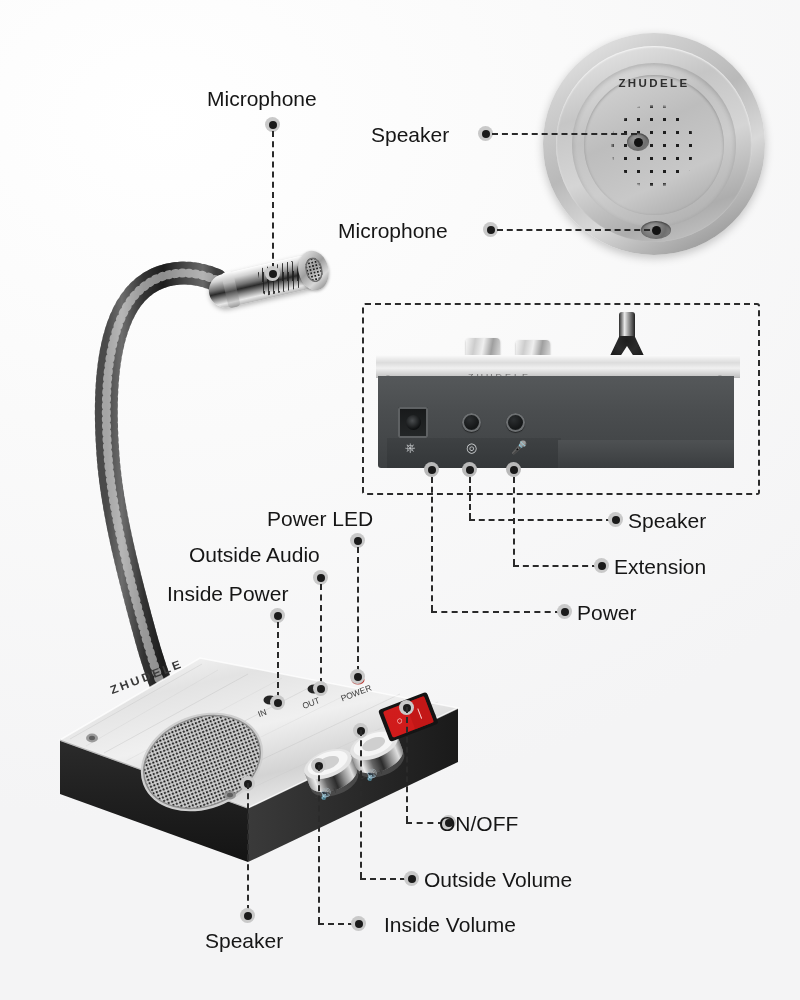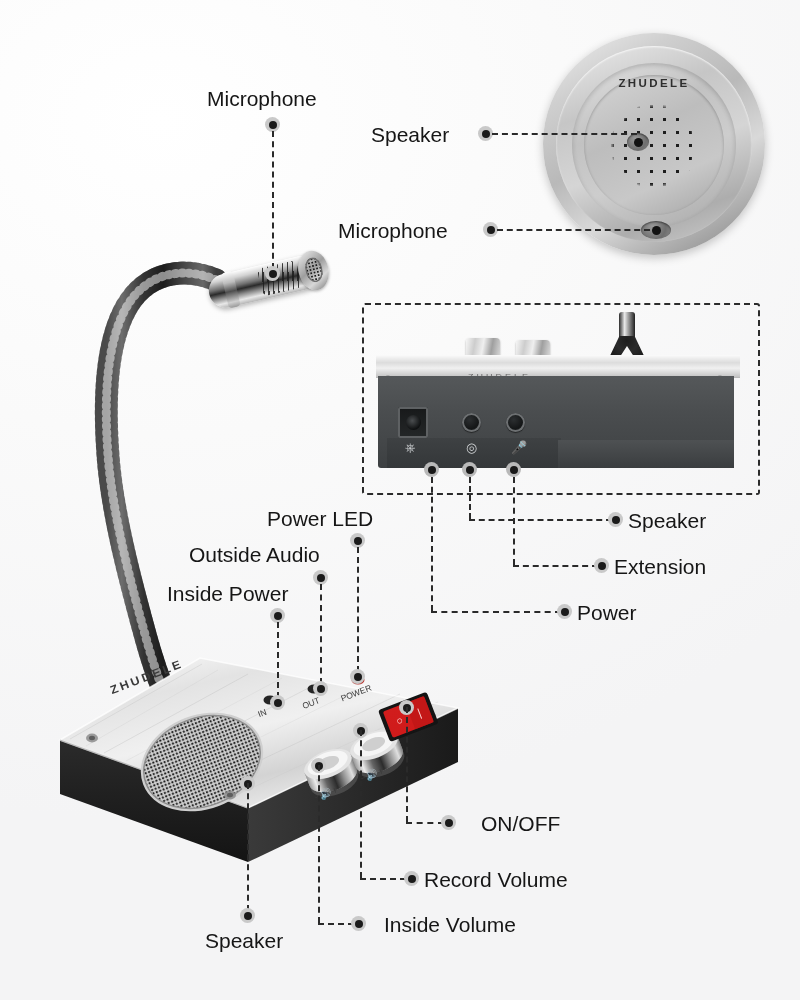--- a/index.html
+++ b/index.html
@@ -359,27 +359,27 @@
 
   <div class="lbl" style="left:167px;top:583px;">Inside Power</div>
   <div class="dot" style="left:270px;top:608px;"></div>
   <div class="dl v" style="left:277px;top:622px;height:76px;"></div>
   <div class="dot" style="left:270px;top:695px;"></div>
 
   <div class="dot" style="left:399px;top:700px;"></div>
   <div class="dl v" style="left:406px;top:707px;height:115px;"></div>
   <div class="dl h" style="left:406px;top:822px;width:38px;"></div>
   <div class="dot" style="left:441px;top:815px;"></div>
-  <div class="lbl" style="left:481px;top:813px;">ON/OFF</div>
+  <div class="lbl" style="left:439px;top:813px;">ON/OFF</div>
 
   <div class="dot" style="left:353px;top:723px;"></div>
   <div class="dl v" style="left:360px;top:730px;height:148px;"></div>
   <div class="dl h" style="left:360px;top:878px;width:46px;"></div>
   <div class="dot" style="left:404px;top:871px;"></div>
-  <div class="lbl" style="left:424px;top:869px;">Record Volume</div>
+  <div class="lbl" style="left:424px;top:869px;">Outside Volume</div>
 
   <div class="dot" style="left:311px;top:758px;"></div>
   <div class="dl v" style="left:318px;top:765px;height:158px;"></div>
   <div class="dl h" style="left:318px;top:923px;width:36px;"></div>
   <div class="dot" style="left:351px;top:916px;"></div>
   <div class="lbl" style="left:371px;top:914px;margin-left:13px;">Inside Volume</div>
 
   <div class="dot" style="left:240px;top:776px;"></div>
   <div class="dl v" style="left:247px;top:783px;height:128px;"></div>
   <div class="dot" style="left:240px;top:908px;"></div>

